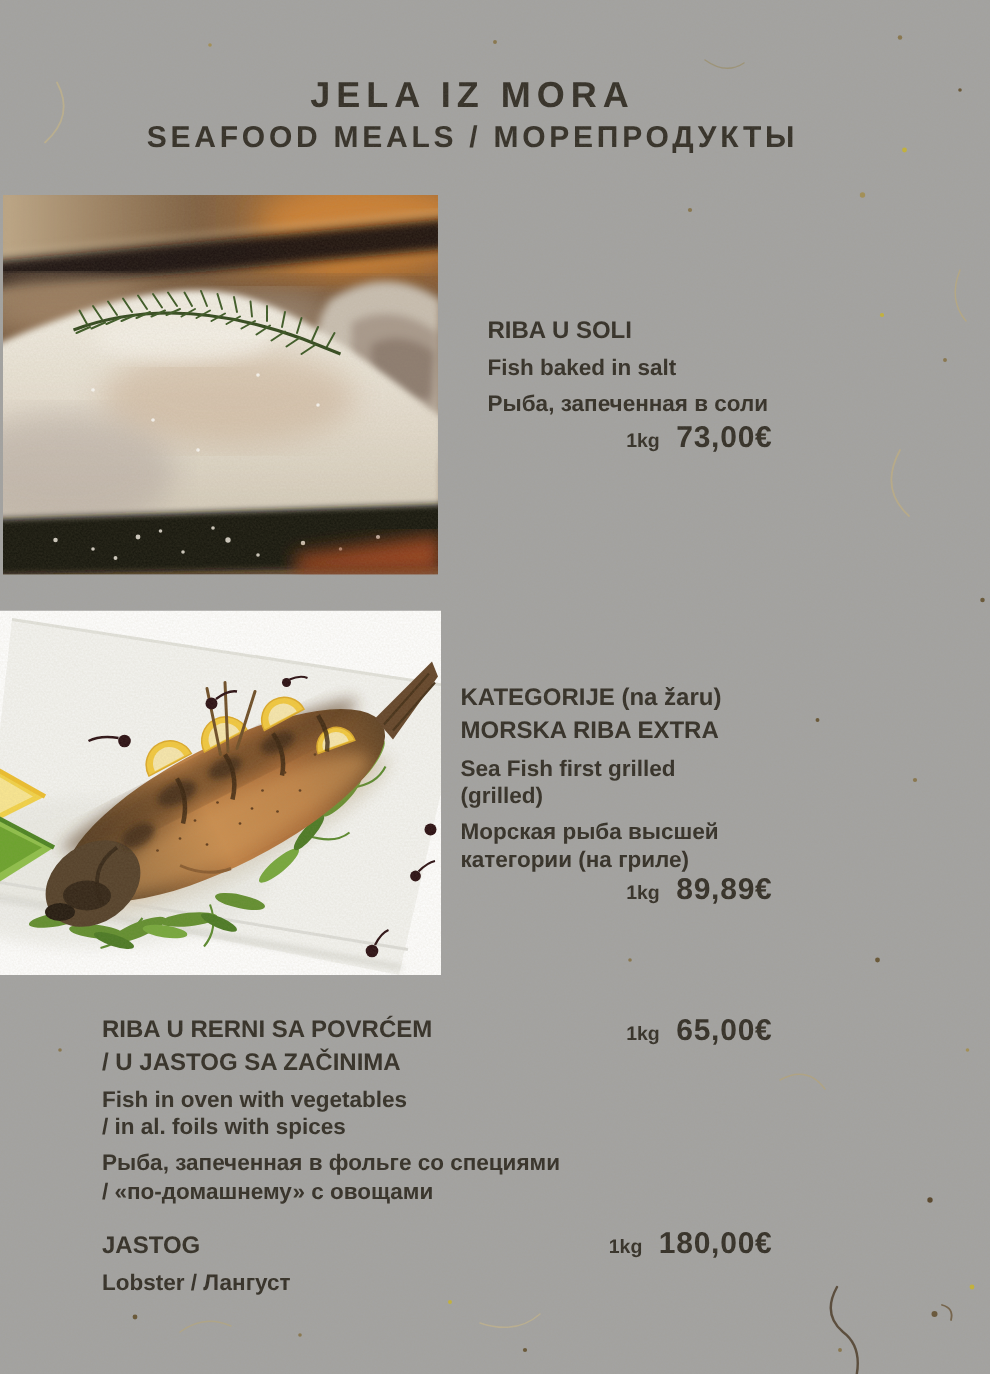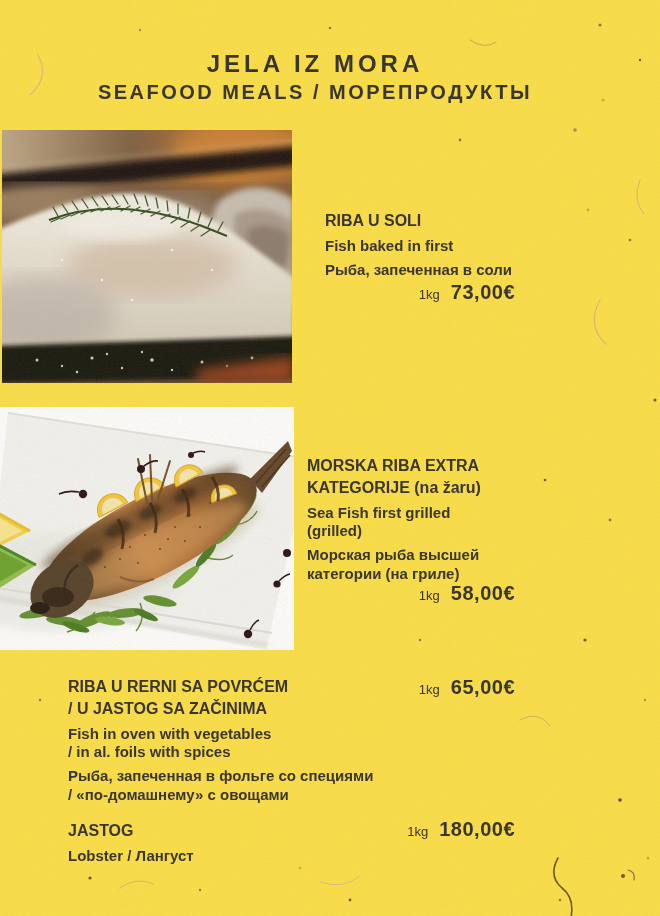--- a/index.html
+++ b/index.html
@@ -1,18 +1,18 @@
 <!DOCTYPE html>
 <html><head>
 <meta charset="utf-8">
 <style>
   html,body{margin:0;padding:0;}
   .page{
     position:relative;width:660px;height:916px;overflow:hidden;
-    background:#fde047;
+    background:#a3a3a3;
     font-family:"Liberation Sans", sans-serif;
     color:#322e27;
   }
   .texture{position:absolute;left:0;top:0;width:660px;height:916px;pointer-events:none;z-index:40;}
   .hdr{position:absolute;left:0;top:50px;width:630px;text-align:center;z-index:10;}
   .hdr h1{margin:0;font-size:24px;font-weight:bold;letter-spacing:4px;}
   .hdr h2{margin:3px 0 0 0;font-size:20px;font-weight:bold;letter-spacing:2.5px;}
   .photo{position:absolute;z-index:5;}
   .ph1{left:2px;top:130px;width:290px;height:253px;}
   .ph2{left:0px;top:407px;width:294px;height:243px;}
@@ -21,21 +21,21 @@
   .it1{left:325px;top:210px;}
   .it2{left:307px;top:455px;}
   .it3{left:68px;top:676px;}
   .it4{left:68px;top:820px;}
   .nm div{font-size:16px;font-weight:bold;line-height:22px;white-space:nowrap;}
   .en{margin-top:5px;}
   .en div{font-size:15px;font-weight:bold;line-height:18px;white-space:nowrap;}
   .ru{margin-top:5px;}
   .ru div{font-size:15px;font-weight:bold;line-height:19px;white-space:nowrap;}
   .price{position:absolute;left:340px;width:175px;display:flex;justify-content:flex-end;align-items:baseline;gap:11px;z-index:10;}
-  .price .unit{font-size:13px;font-weight:normal;}
+  .price .unit{font-size:13px;font-weight:bold;}
   .price .amt{font-size:20px;font-weight:bold;letter-spacing:.5px;white-space:nowrap;}
   .pr1{top:281px;}
   .pr2{top:582px;}
   .pr3{top:676px;}
   .pr4{top:818px;}
 </style>
 </head>
 <body>
 
 <div class="page">
@@ -120,21 +120,21 @@
       </g>
       <path d="M195,240 L292,226 L292,253 L195,253 Z" fill="#93401f" filter="url(#b6)"></path>
     </svg>
   </div>
 
   <section class="item it1">
     <div class="nm">
       <div>RIBA U SOLI</div>
     </div>
     <div class="en">
-      <div>Fish baked in first</div>
+      <div>Fish baked in salt</div>
     </div>
     <div class="ru">
       <div>Рыба, запеченная в соли</div>
     </div>
   </section>
   <div class="price pr1">
     <span class="unit">1kg</span>
     <span class="amt">73,00€</span>
   </div>
 
@@ -283,35 +283,35 @@
         <circle cx="277" cy="177" r="3.6"></circle>
           <path d="M279,174 q6,-6 11,-7" stroke="#2b0f13" stroke-width="1.4" fill="none"></path>
         <circle cx="248" cy="227" r="4.2"></circle>
           <path d="M250,223 q4,-8 9,-10" stroke="#2b0f13" stroke-width="1.5" fill="none"></path>
       </g>
     </svg>
   </div>
 
   <section class="item it2">
     <div class="nm">
+      <div>KATEGORIJE (na žaru)</div>
       <div>MORSKA RIBA EXTRA</div>
-      <div>KATEGORIJE (na žaru)</div>
     </div>
     <div class="en">
       <div>Sea Fish first grilled</div>
       <div>(grilled)</div>
     </div>
     <div class="ru">
       <div>Морская рыба высшей</div>
       <div>категории  (на гриле)</div>
     </div>
   </section>
   <div class="price pr2">
     <span class="unit">1kg</span>
-    <span class="amt">58,00€</span>
+    <span class="amt">89,89€</span>
   </div>
 
   <section class="item it3">
     <div class="nm">
       <div>RIBA U RERNI SA POVRĆEM</div>
       <div>/ U JASTOG SA ZAČINIMA</div>
     </div>
     <div class="en">
       <div>Fish in oven with vegetables</div>
       <div>/ in al. foils with spices</div>

